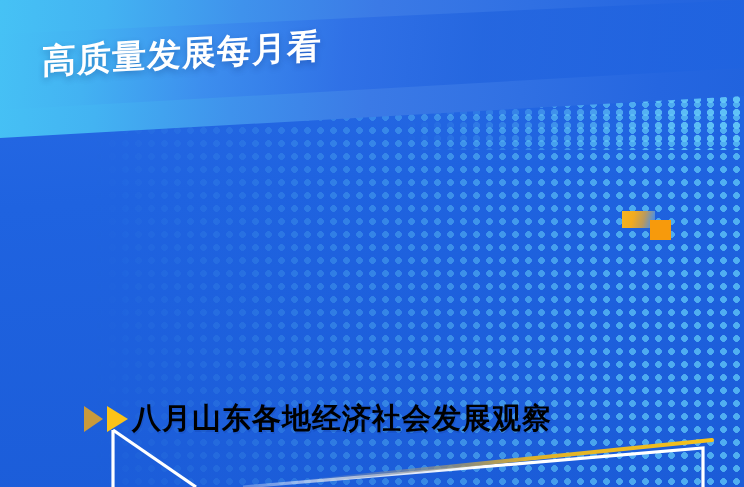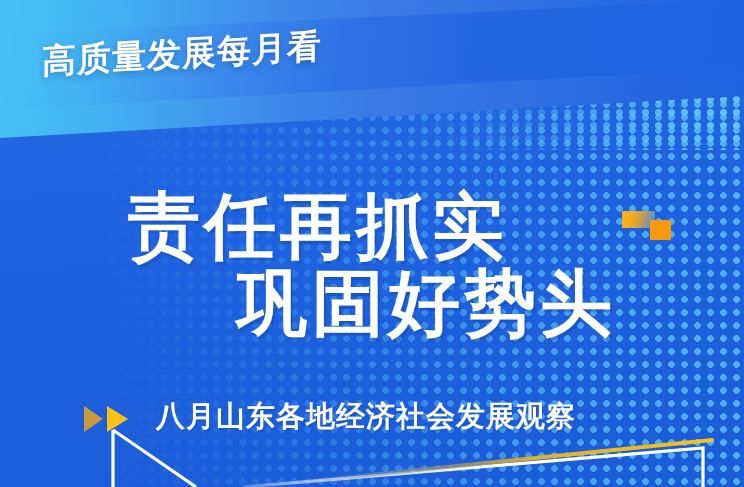--- a/index.html
+++ b/index.html
@@ -144,29 +144,28 @@
   }
   .tri-1{
     border-left:19px solid #e8a51f;
     opacity:.85;
   }
   .tri-2{
     border-left:21px solid #fbc318;
     margin-left:4px;
   }
   .subtitle-text{
-    margin-left:28px;
+    margin-left:4px;
     font-size:29px;
     font-weight:700;
-    color:#ffffff;
+    color:#000000;
     letter-spacing:1px;
     line-height:1;
     white-space:nowrap;
     text-shadow:1px 2px 0 rgba(16,60,160,.25);
-    font-family:Liberation Mono, monospace;
   }
 
   
   .deco-bottom{
     position:absolute;
     left:0; bottom:0;
     width:744px; height:60px;
   }
 </style>
 </head>
@@ -177,24 +176,20 @@
   <div class="bg-base"></div>
   <div class="dots"></div>
 
   <div class="band-orange"></div>
   <div class="dots-top"></div>
   <div class="band-cyan"></div>
   <div class="band-cyan-inner"></div>
 
   <div class="kicker">高质量发展每月看</div>
 
-  <div class="headline">
-    <div class="hl-line hl-line-1">责任再抓实</div>
-    <div class="hl-line hl-line-2">巩固好势头</div>
-  </div>
 
   <div class="sq-soft"></div>
   <div class="sq-solid"></div>
 
   <div class="subtitle-row">
     <span class="tri tri-1"></span>
     <span class="tri tri-2"></span>
     <span class="subtitle-text">八月山东各地经济社会发展观察</span>
   </div>
 

